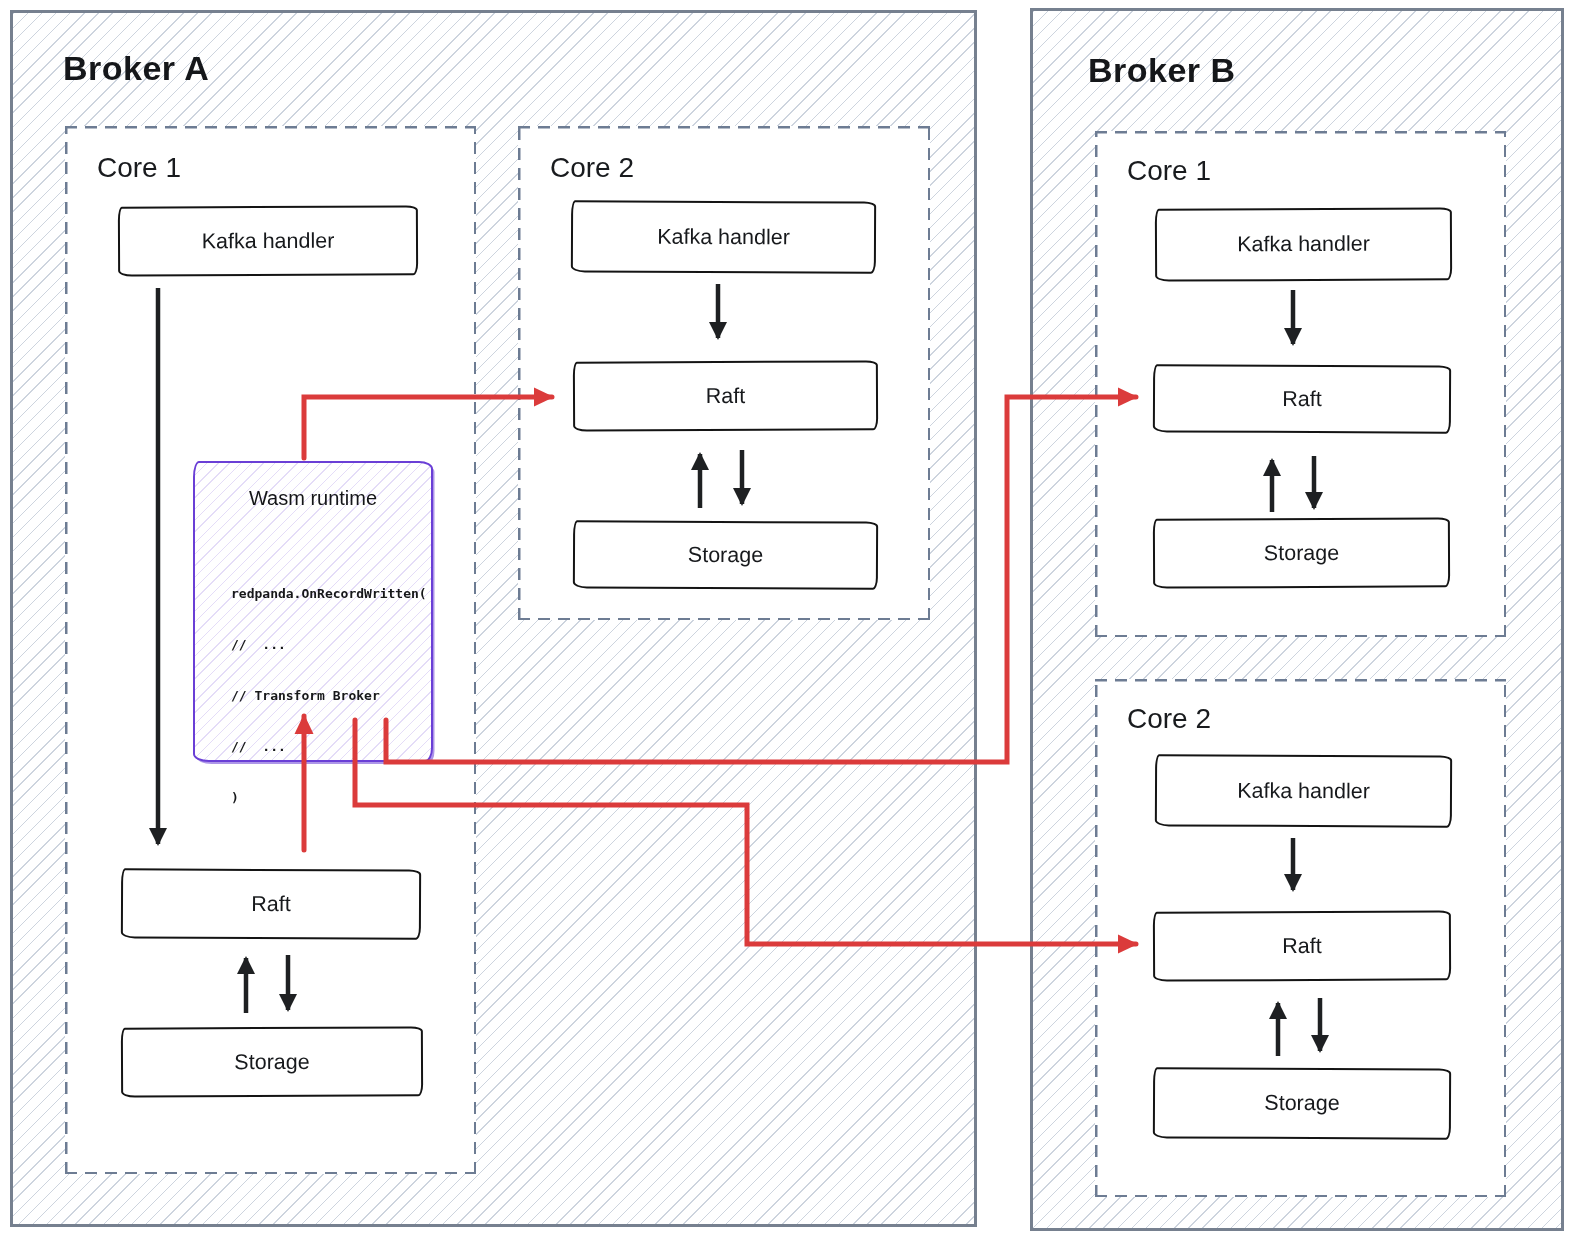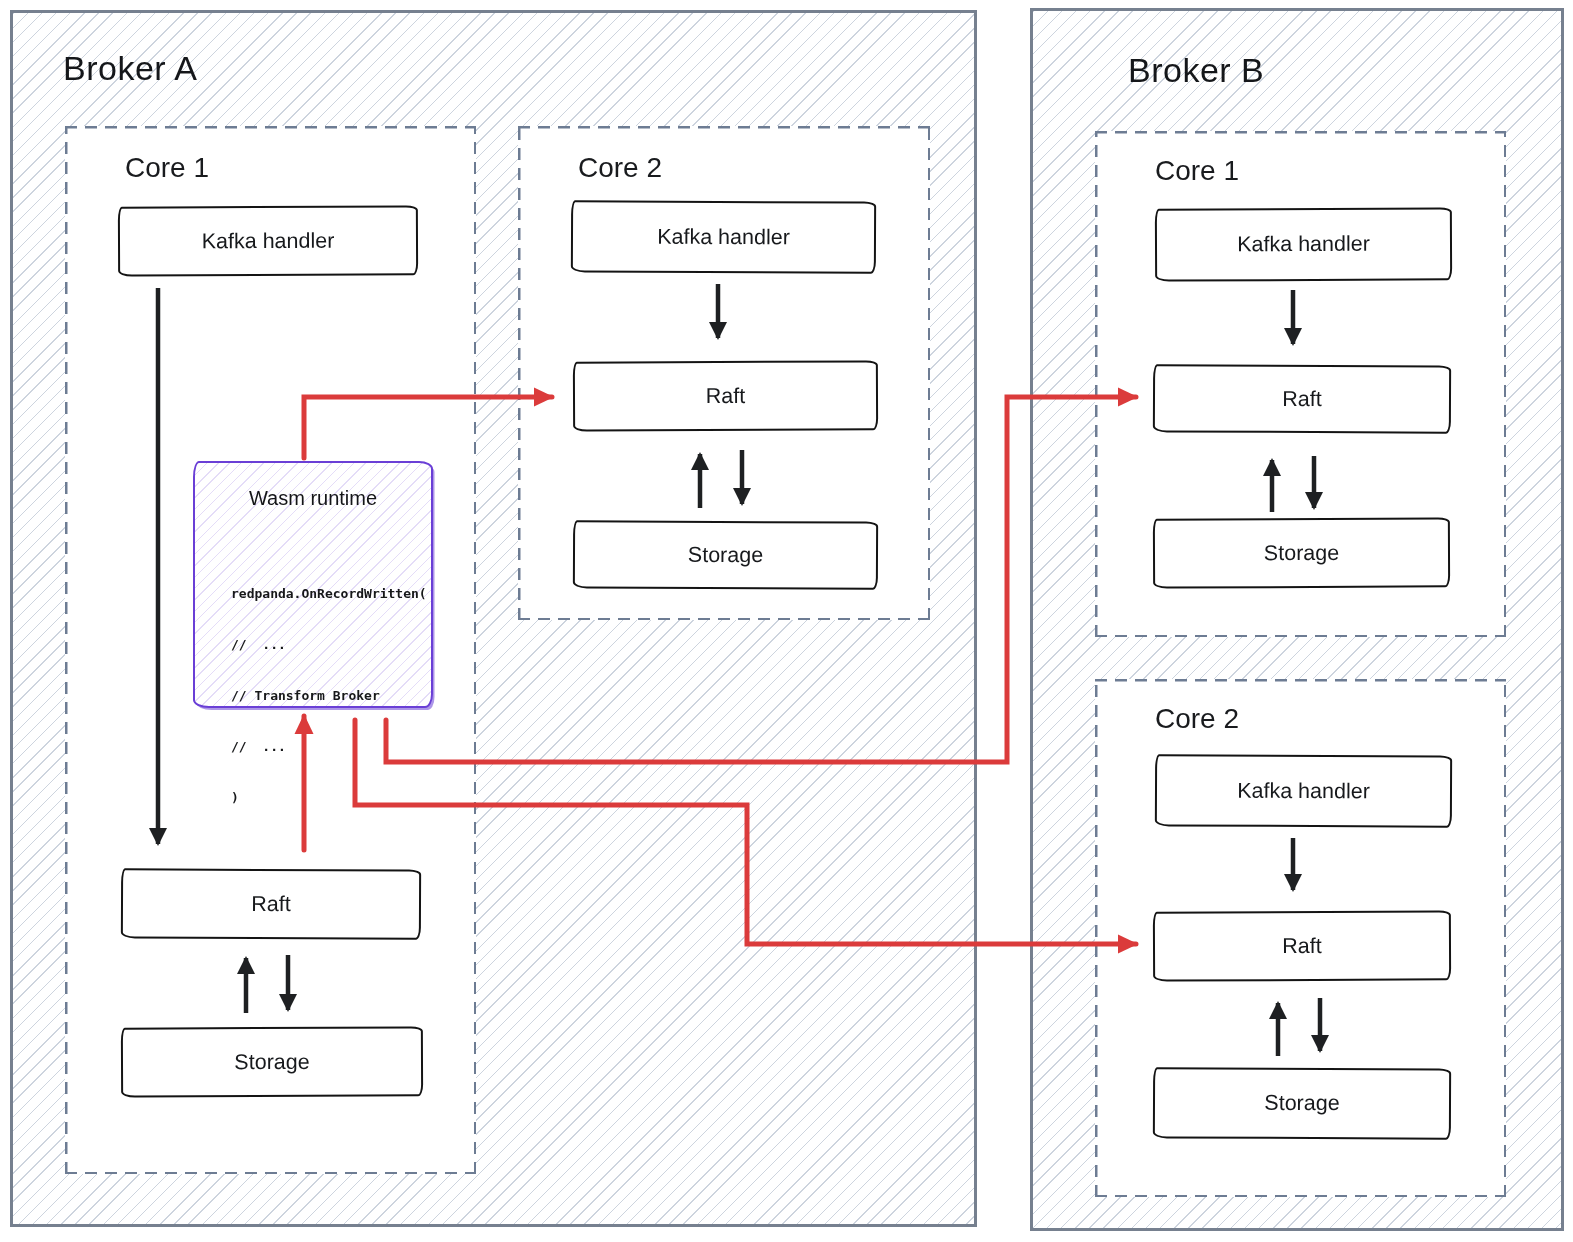--- a/index.html
+++ b/index.html
@@ -10,35 +10,35 @@
   
   .broker{
     position:absolute;
     border:3px solid #76808f;
     background-color:#ffffff;
     background-image:repeating-linear-gradient(135deg,
       #cdd4de 0, #cdd4de 1px, transparent 1px, transparent 10px);
     box-sizing:border-box;
   }
   .broker-title{
-    position:absolute;font-size:34px;font-weight:400;color:#15171a;letter-spacing:.5px;
+    position:absolute;font-size:34px;font-weight:700;color:#15171a;letter-spacing:.5px;
   }
   
   .core{
     position:absolute;background-color:#ffffff;box-sizing:border-box;
     background-image:
       repeating-linear-gradient(90deg,#6d7c93 0 12px,transparent 12px 20px),
       repeating-linear-gradient(90deg,#6d7c93 0 12px,transparent 12px 20px),
       repeating-linear-gradient(0deg,#6d7c93 0 12px,transparent 12px 20px),
       repeating-linear-gradient(0deg,#6d7c93 0 12px,transparent 12px 20px);
     background-size:100% 2.5px,100% 2.5px,2.5px 100%,2.5px 100%;
     background-position:0 0,0 100%,0 0,100% 0;
     background-repeat:no-repeat;
   }
-  .core-label{position:absolute;font-size:28px;color:#191b1e;margin-left:28px;}
+  .core-label{position:absolute;font-size:28px;color:#191b1e;}
   
   .hbox{
     position:absolute;background:#ffffff;box-sizing:border-box;
     border:2.5px solid #141414;
     border-radius:4px 12px 5px 14px / 14px 5px 12px 6px;
     display:flex;align-items:center;justify-content:center;
     font-size:21.5px;color:#17191c;
   }
   .tilt-a{transform:rotate(-0.25deg);}
   .tilt-b{transform:rotate(0.25deg);}
@@ -69,21 +69,21 @@
   <div class="broker" style="left:10px;top:10px;width:967px;height:1217px;">
     <div class="broker-title" style="left:50px;top:36px;">Broker A</div>
 
     <div class="core" style="left:52px;top:113px;width:411px;height:1048px;">
       <div class="core-label" style="left:32px;top:26px;">Core 1</div>
 
       <div class="hbox tilt-a" style="left:53px;top:80px;width:300px;height:70px;">
         <span>Kafka handler</span>
       </div>
 
-      <div class="wasm" style="left:128px;top:335px;width:240px;height:247px;">
+      <div class="wasm" style="left:128px;top:335px;width:240px;height:301px;">
         <div class="wasm-title">Wasm runtime</div>
         <div class="wasm-code">
           <div>redpanda.OnRecordWritten(</div>
           <div>//  ...</div>
           <div>// Transform Broker</div>
           <div>//  ...</div>
           <div>)</div>
         </div>
       </div>
 
@@ -107,21 +107,21 @@
         <span>Raft</span>
       </div>
 
       <div class="hbox tilt-b" style="left:55px;top:395px;width:305px;height:68px;">
         <span>Storage</span>
       </div>
     </div>
   </div>
 
   <div class="broker" style="left:1030px;top:8px;width:534px;height:1223px;">
-    <div class="broker-title" style="left:55px;top:40px;margin-left:40px;">Broker B</div>
+    <div class="broker-title" style="left:55px;top:40px;">Broker B</div>
 
     <div class="core" style="left:62px;top:120px;width:411px;height:506px;">
       <div class="core-label" style="left:32px;top:24px;">Core 1</div>
 
       <div class="hbox tilt-a" style="left:60px;top:77px;width:297px;height:73px;">
         <span>Kafka handler</span>
       </div>
 
       <div class="hbox tilt-b" style="left:58px;top:234px;width:298px;height:68px;">
         <span>Raft</span>

